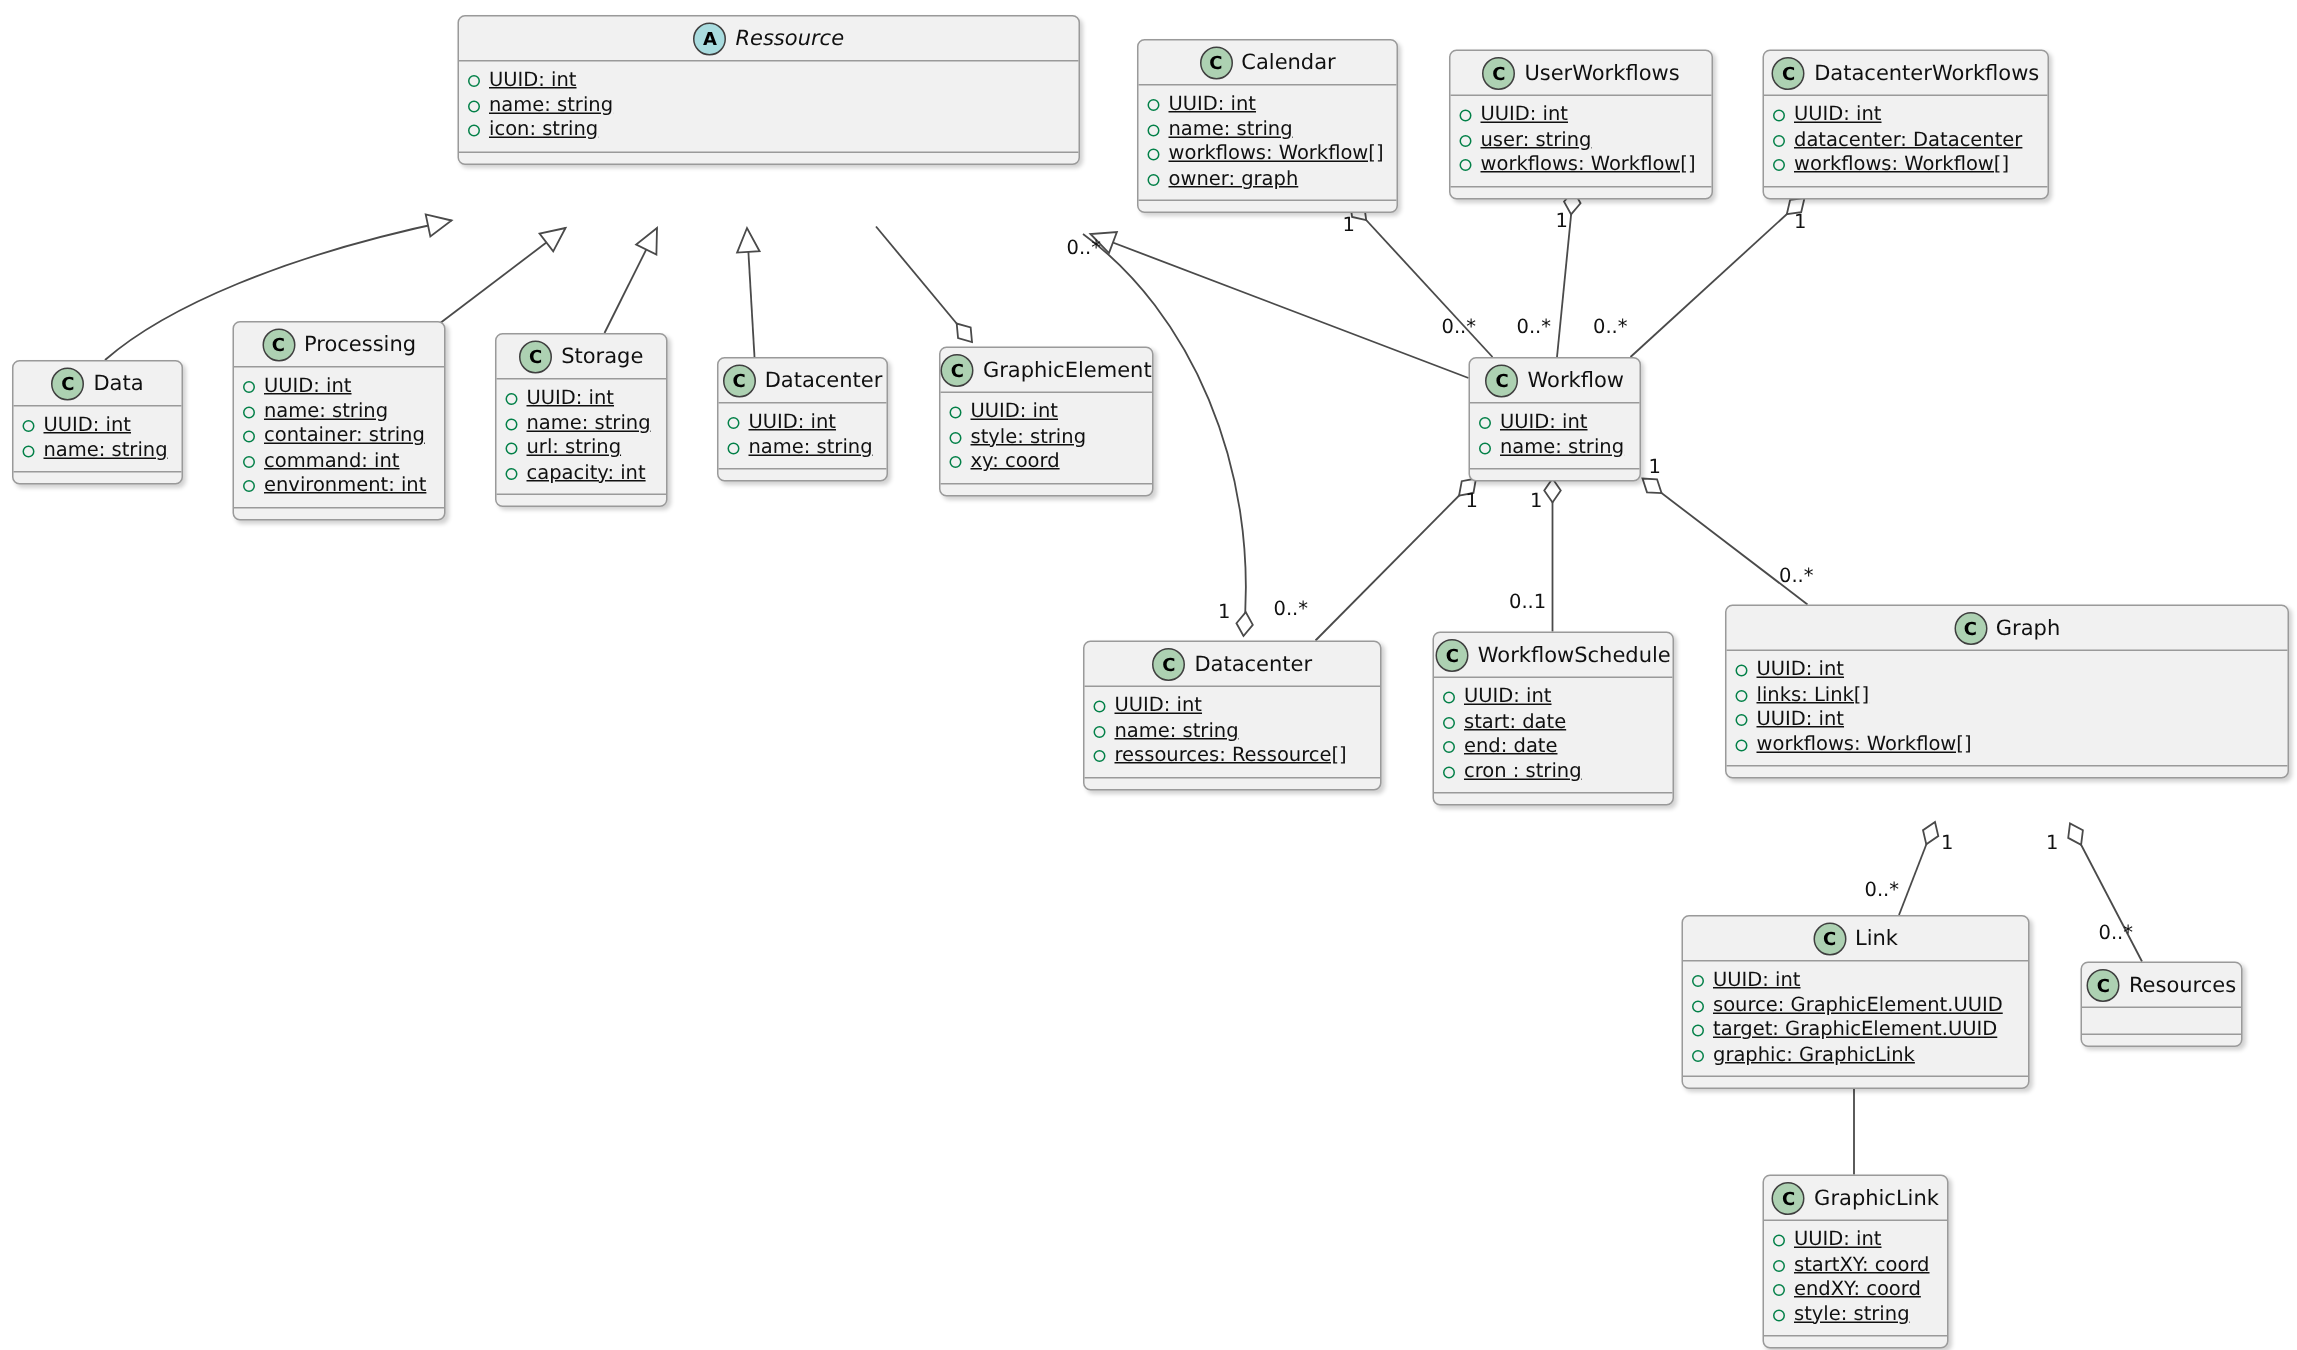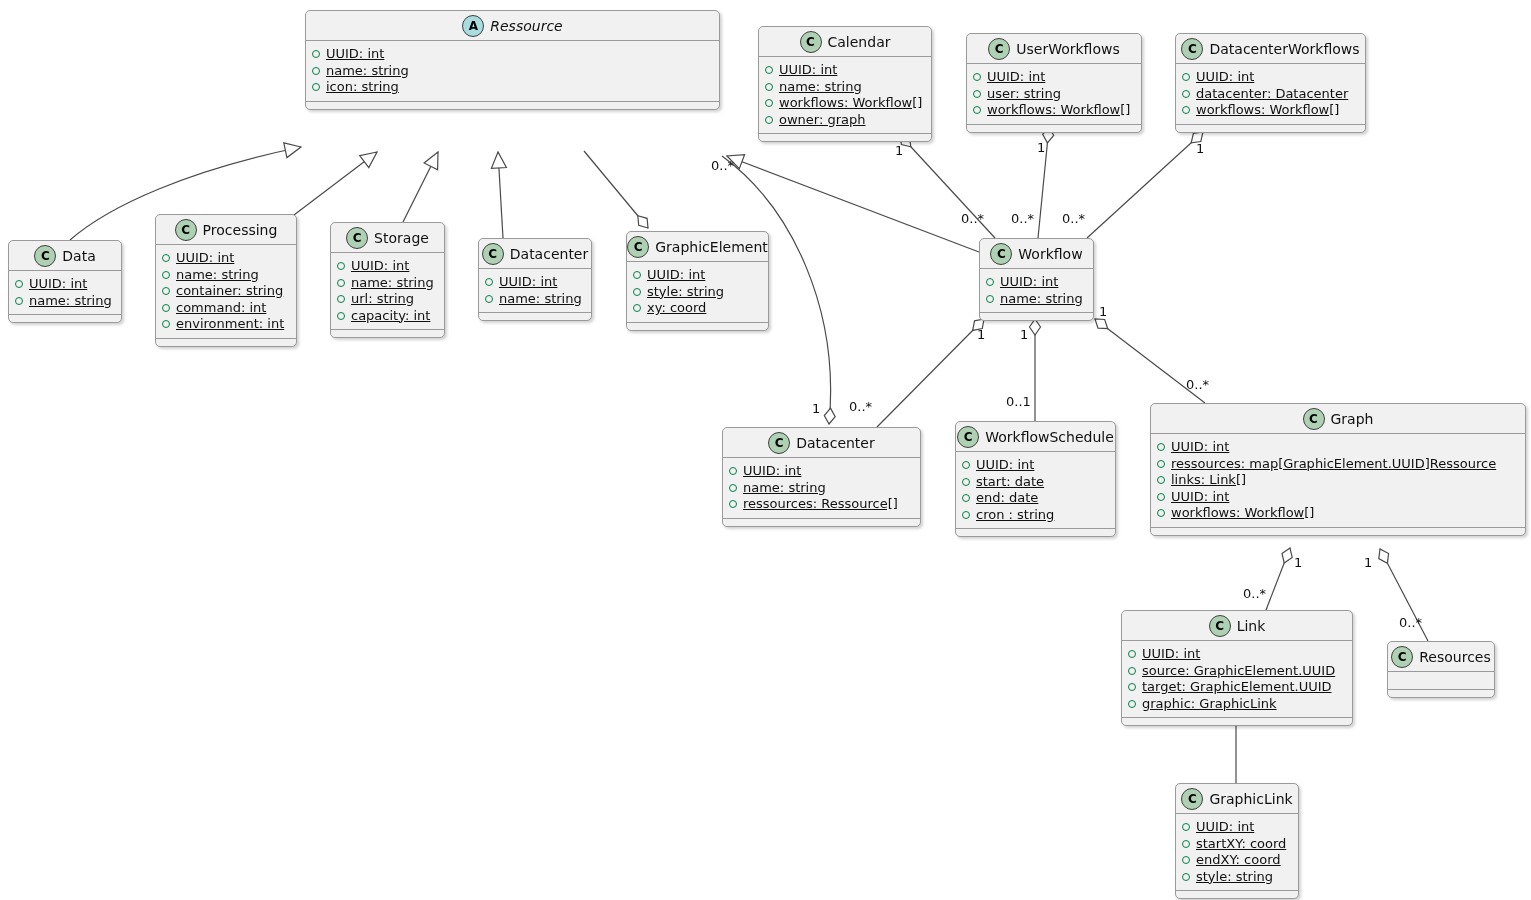--- a/index.html
+++ b/index.html
@@ -346,24 +346,20 @@
           <span class="uml-icon concrete">C</span>
           <span class="uml-name">Graph</span>
         </div>
         <div class="uml-attrs">
           <div class="attr-row">
             <span class="attr-dot"></span>
             <span>UUID: int</span>
           </div>
           <div class="attr-row">
             <span class="attr-dot"></span>
-            <span>ressources: map[GraphicElement.UUID]Ressource</span>
-          </div>
-          <div class="attr-row">
-            <span class="attr-dot"></span>
             <span>links: Link[]</span>
           </div>
           <div class="attr-row">
             <span class="attr-dot"></span>
             <span>UUID: int</span>
           </div>
           <div class="attr-row">
             <span class="attr-dot"></span>
             <span>workflows: Workflow[]</span>
           </div>

